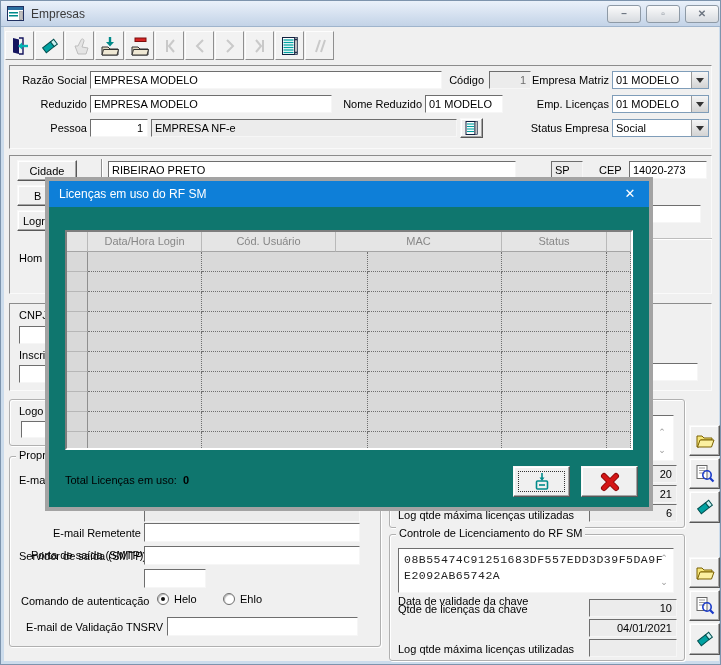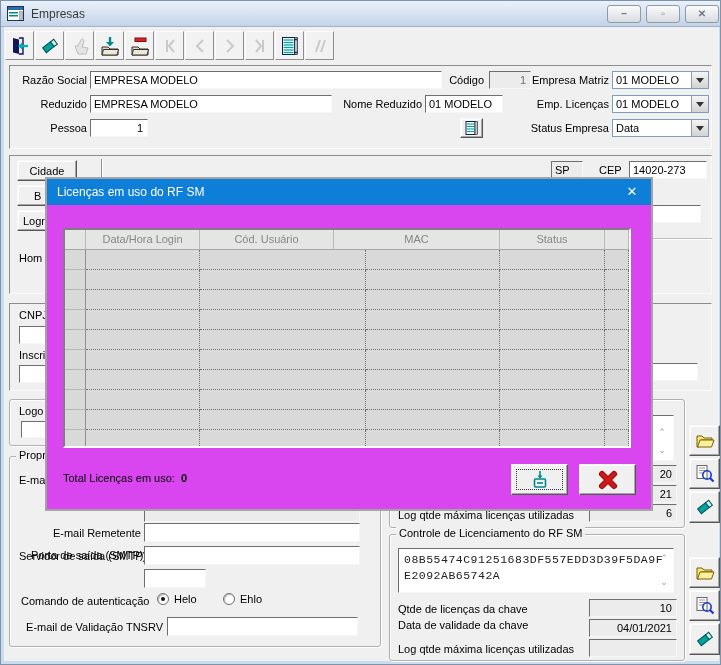--- a/index.html
+++ b/index.html
@@ -48,21 +48,21 @@
   .btn3d.txt{font-size:11px;}
   .u1::first-letter{text-decoration:underline;}
   .radio{position:absolute;display:flex;align-items:center;}
   .radio .dot{width:12px;height:12px;border-radius:50%;background:#fff;border:1px solid #6e6e6e;
     box-shadow:inset 1px 1px 1px #b9b9b9;position:relative;margin-right:5px;}
   .radio.on .dot:after{content:"";position:absolute;left:3px;top:3px;width:4px;height:4px;border-radius:50%;background:#111;}
   .scroll-arrows{position:absolute;color:#9a9a9a;font-size:9px;line-height:10px;text-align:center;}
   .mono{font-family:"Liberation Mono","DejaVu Sans Mono",monospace;font-size:11.5px;letter-spacing:0.5px;line-height:16px;color:#222;}
   
   .dlg{position:absolute;left:44px;top:176px;width:608px;height:334px;
-    border:2px solid #a3a3a3;background:#d946ef;z-index:20;}
+    border:4px solid #a3a3a3;background:#0f766e;z-index:20;}
   .dlg-title{position:absolute;left:0;top:0;right:0;height:26px;background:#0e7fd8;
     color:#fff;font-size:12px;display:flex;align-items:center;padding-left:10px;}
   .dlg-close{position:absolute;right:8px;top:4px;width:22px;height:18px;color:#fff;
     font-size:13px;text-align:center;line-height:18px;}
   .grid{position:absolute;left:16px;top:49px;width:568px;height:220px;
     border:2px solid;border-color:#7e7e7e #ffffff #ffffff #7e7e7e;background:#d9d9d9;overflow:hidden;}
   .g-row{display:flex;height:20px;}
   .g-cell{flex:none;border-right:1px dotted #6f6f6f;border-bottom:1px dotted #6f6f6f;background:#d9d9d9;}
   .g-ind{border-right:1px solid #8f8f8f;border-bottom:1px solid #b7b7b7;}
   .g-hcell{background:#e5e5e5;border-right:1px solid #b9b9b9;border-bottom:1px solid #a5a5a5;
@@ -192,41 +192,43 @@
   <div class="lbl r" style="left:334px;top:97px;width:87px;">Nome Reduzido</div>
   <div class="fld" style="left:424px;top:94px;width:78px;height:18px;">01 MODELO</div>
   <div class="lbl r" style="left:516px;top:97px;width:92px;">Emp. Licenças</div>
   <div class="combo" style="left:611px;top:94px;width:97px;height:18px;">
     <span class="combo-val">01 MODELO</span>
     <span class="combo-btn"></span>
   </div>
 
   <div class="lbl r" style="left:18px;top:121px;width:68px;">Pessoa</div>
   <div class="fld num" style="left:89px;top:118px;width:58px;height:18px;">1</div>
+  <div class="fld gray" style="left:150px;top:118px;width:306px;height:18px;">EMPRESA NF-e</div>
   <div class="btn3d" style="left:459px;top:117px;width:23px;height:20px;">
     <svg width="14" height="14" viewBox="0 0 14 14">
       <rect x="1" y="0.5" width="9" height="13" fill="#fff" stroke="#102040"></rect>
       <g stroke="#00a2a2" stroke-width="1.1">
         <line x1="2" y1="3" x2="9" y2="3"></line>
           <line x1="2" y1="5.5" x2="9" y2="5.5"></line>
         <line x1="2" y1="8" x2="9" y2="8"></line>
           <line x1="2" y1="10.5" x2="9" y2="10.5"></line>
       </g>
       <rect x="10" y="0.5" width="2.5" height="13" fill="#c0c0c0" stroke="#102040" stroke-width="0.6"></rect>
     </svg>
   </div>
   <div class="lbl r" style="left:516px;top:121px;width:92px;">Status Empresa</div>
   <div class="combo" style="left:611px;top:118px;width:97px;height:18px;">
-    <span class="combo-val">Data</span>
+    <span class="combo-val">Social</span>
     <span class="combo-btn"></span>
   </div>
 
   <div class="panel" style="left:8px;top:154px;width:703px;height:139px;"></div>
   <div class="btn3d txt u1" style="left:16px;top:159px;width:60px;height:21px;">Cidade</div>
   <div style="position:absolute;left:100px;top:158px;width:2px;height:22px;background:#909090;border-right:1px solid #fff;"></div>
+  <div class="fld" style="left:107px;top:160px;width:408px;height:18px;">RIBEIRAO PRETO</div>
   <div class="lbl" style="left:530px;top:163px;margin-top:44px;">UF</div>
   <div class="fld gray" style="left:550px;top:160px;width:32px;height:18px;">SP</div>
   <div class="lbl" style="left:598px;top:163px;">CEP</div>
   <div class="fld" style="left:628px;top:160px;width:78px;height:18px;">14020-273</div>
 
   <div class="btn3d txt u1" style="left:16px;top:184px;width:60px;height:21px;justify-content:flex-start;padding-left:16px;">B</div>
   <div class="fld" style="left:560px;top:204px;width:140px;height:18px;"></div>
   <div class="btn3d txt u1" style="left:16px;top:209px;width:60px;height:21px;justify-content:flex-start;padding-left:5px;">Logr</div>
   <div style="position:absolute;left:560px;top:237px;width:151px;height:0;border-top:1px solid #bdbdbd;border-bottom:1px solid #fff;"></div>
   <div class="lbl" style="left:18px;top:251px;">Hom</div>
@@ -305,21 +307,21 @@
     <span class="gbox-cap">Controle de Licenciamento do RF SM</span>
   </div>
   <div class="fld" style="left:397px;top:547px;width:276px;height:45px;padding:3px 18px 0 5px;">
     <div class="mono">08B55474C91251683DF557EDD3D39F5DA9F</div>
     <div class="mono">E2092AB65742A</div>
   </div>
   <div class="scroll-arrows" style="left:656px;top:552px;width:14px;">⌃</div>
   <div class="scroll-arrows" style="left:656px;top:576px;width:14px;">⌄</div>
   <div class="lbl" style="left:397px;top:602px;">Qtde de licenças da chave</div>
   <div class="fld gray num" style="left:588px;top:598px;width:88px;height:18px;">10</div>
-  <div class="lbl" style="left:397px;top:618px;">Data de validade da chave</div>
+  <div class="lbl" style="left:397px;top:594px;">Data de validade da chave</div>
   <div class="fld gray num" style="left:588px;top:618px;width:88px;height:18px;">04/01/2021</div>
   <div class="lbl" style="left:397px;top:642px;">Log qtde máxima licenças utilizadas</div>
   <div class="fld gray num" style="left:588px;top:638px;width:88px;height:18px;"></div>
 
   <div class="btn3d" style="left:688px;top:556px;width:31px;height:31px;">
     <svg width="20" height="18" viewBox="0 0 20 18">
       <path d="M2 15 V4 h5 l2 2 h8 v2 H6 l-2 7 z" fill="#f6e67a" stroke="#7a6000"></path>
       <path d="M5 8 h14 l-2.5 7 H2.5 z" fill="#fbf0a0" stroke="#7a6000"></path>
     </svg>
   </div>

